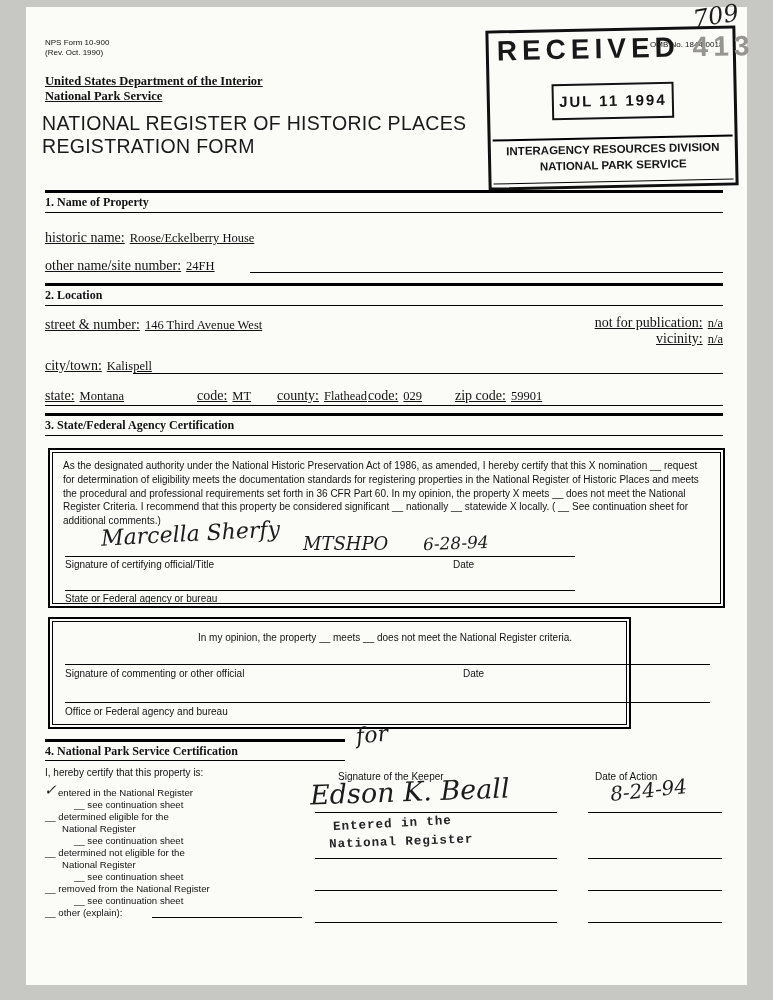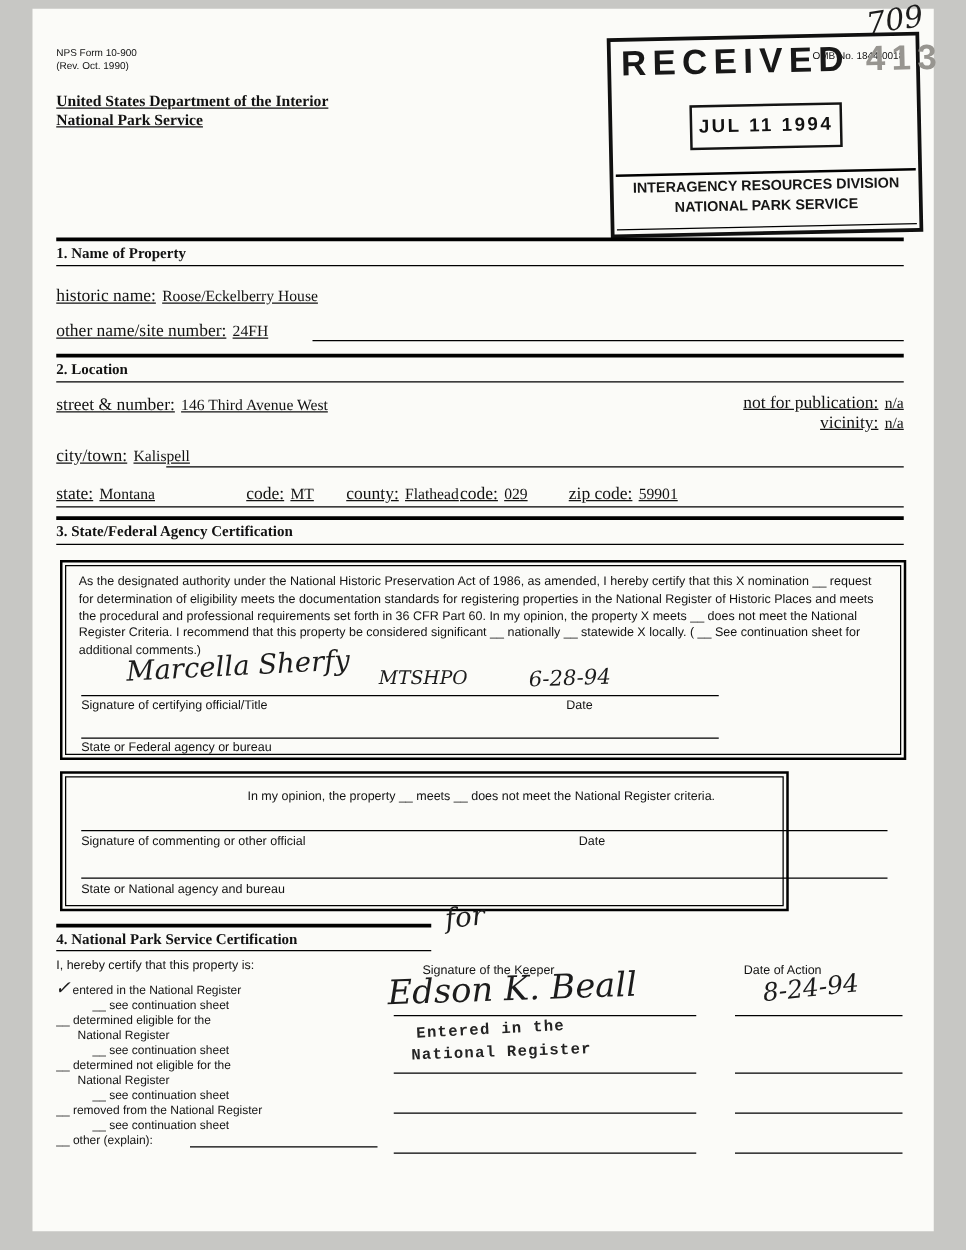--- a/index.html
+++ b/index.html
@@ -73,20 +73,24 @@
     <div class="stampline" style="top:112px;">INTERAGENCY RESOURCES DIVISION</div>
     <div class="stampline" style="top:128px;">NATIONAL PARK SERVICE</div>
     <div class="hl" style="left:2px; bottom:3px; width:240px; height:1.5px;"></div>
   </div>
 
   <div class="abs serif bold" style="left:45px; top:74px; font-size:12.5px; line-height:1.22;">
     <div>United States Department of the Interior</div>
     <div>National Park Service</div>
   </div>
 
+  <div class="abs sans" style="left:42px; top:112px; font-size:19.5px; line-height:1.18; letter-spacing:0.3px; color:#1a1a1a;">
+    <div>NATIONAL REGISTER OF HISTORIC PLACES</div>
+    <div>REGISTRATION FORM</div>
+  </div>
 
   <div class="hl hl2" style="left:45px; top:190px; width:678px;"></div>
   <div class="abs sec-heading" style="left:45px; top:195px;">1. Name of Property</div>
   <div class="hl" style="left:45px; top:212px; width:678px;"></div>
 
   <div class="abs serif" style="left:45px; top:228px;">
     <span class="lab">historic name:</span><span class="val">Roose/Eckelberry House</span>
   </div>
 
   <div class="abs serif" style="left:45px; top:256px;">
@@ -131,38 +135,38 @@
   <div class="hl" style="left:45px; top:405px; width:678px;"></div>
 
   <div class="hl hl2" style="left:45px; top:413px; width:678px;"></div>
   <div class="abs sec-heading" style="left:45px; top:418px;">3. State/Federal Agency Certification</div>
   <div class="hl" style="left:45px; top:435px; width:678px;"></div>
 
   <div class="abs dbox" style="left:48px; top:448px; width:677px; height:160px;">
     <div class="dbox-inner">
       <div class="abs sans tiny" style="left:10px; top:6px; width:648px; line-height:1.38;">As the designated authority under the National Historic Preservation Act of 1986, as amended, I hereby certify that this X nomination __ request for determination of eligibility meets the documentation standards for registering properties in the National Register of Historic Places and meets the procedural and professional requirements set forth in 36 CFR Part 60.  In my opinion, the property X meets __ does not meet the National Register Criteria.  I recommend that this property be considered significant __ nationally __ statewide X locally.  ( __ See continuation sheet for additional comments.)</div>
       <div class="abs hand" style="left:48px; top:68px; font-size:22px; transform:rotate(-3deg);">Marcella Sherfy</div>
-      <div class="abs hand" style="left:250px; top:80px; font-size:15px;">MTSHPO</div>
+      <div class="abs hand" style="left:250px; top:80px; font-size:18px;">MTSHPO</div>
       <div class="abs hand" style="left:370px; top:80px; font-size:17px; transform:rotate(-2deg);">6-28-94</div>
       <div class="hl" style="left:12px; top:103px; width:510px;"></div>
       <div class="abs sans tiny" style="left:12px; top:106px;">Signature of certifying official/Title</div>
       <div class="abs sans tiny" style="left:400px; top:106px;">Date</div>
       <div class="hl" style="left:12px; top:137px; width:510px;"></div>
       <div class="abs sans tiny" style="left:12px; top:140px;">State or Federal agency or bureau</div>
     </div>
   </div>
 
   <div class="abs dbox" style="left:48px; top:617px; width:583px; height:112px;text-align:center;">
     <div class="dbox-inner">
       <div class="abs sans tiny" style="left:12px; top:10px; width:640px;">In my opinion, the property __ meets __ does not meet the National Register criteria.</div>
       <div class="hl" style="left:12px; top:42px; width:645px;"></div>
       <div class="abs sans tiny" style="left:12px; top:46px;">Signature of commenting or other official</div>
       <div class="abs sans tiny" style="left:410px; top:46px;">Date</div>
       <div class="hl" style="left:12px; top:80px; width:645px;"></div>
-      <div class="abs sans tiny" style="left:12px; top:84px;">State or National agency and bureau</div>
+      <div class="abs sans tiny" style="left:12px; top:84px;">Office or Federal agency and bureau</div>
     </div>
   </div>
 
   <div class="hl hl2" style="left:45px; top:739px; width:300px;"></div>
   <div class="abs sec-heading" style="left:45px; top:744px;">4. National Park Service Certification</div>
   <div class="hl" style="left:45px; top:760px; width:300px;"></div>
 
   <div class="abs hand" style="left:356px; top:722px; font-size:22px; transform:rotate(-6deg);">for</div>
 
   <div class="abs sans tiny" style="left:45px; top:767px;">I, hereby certify that this property is:</div>

